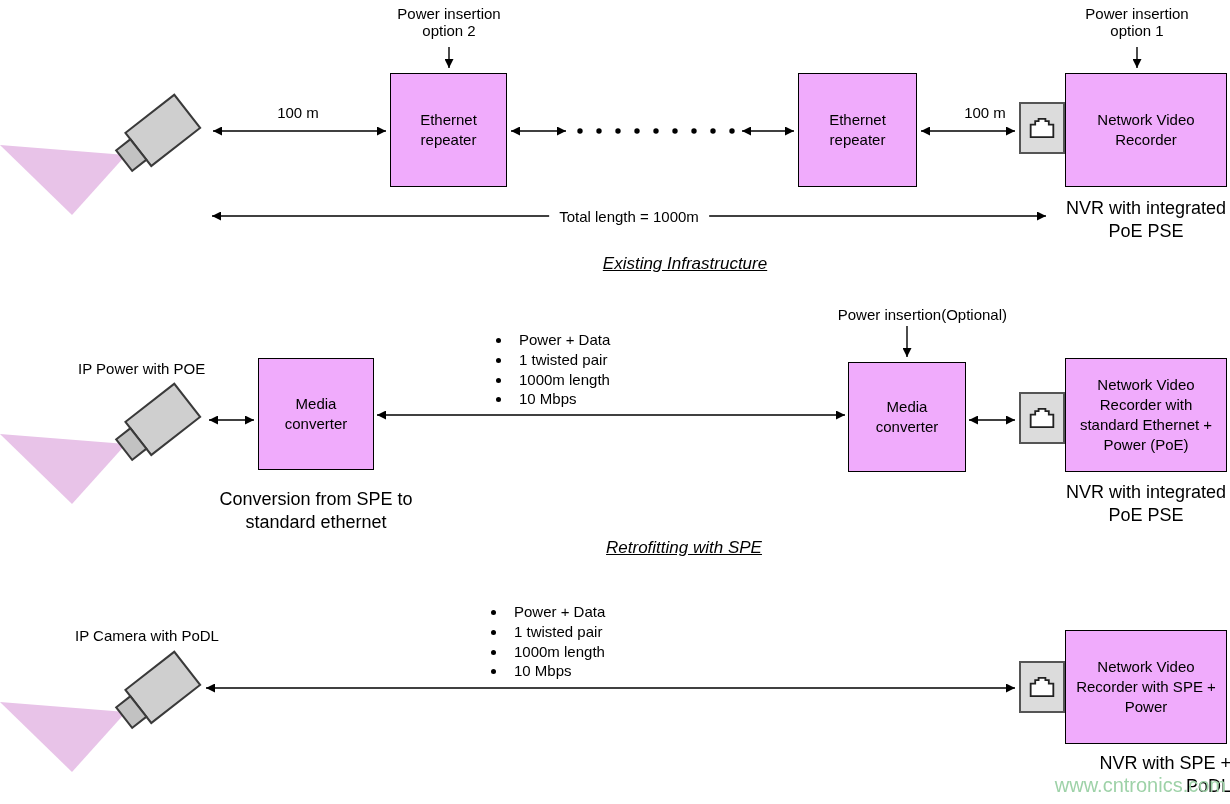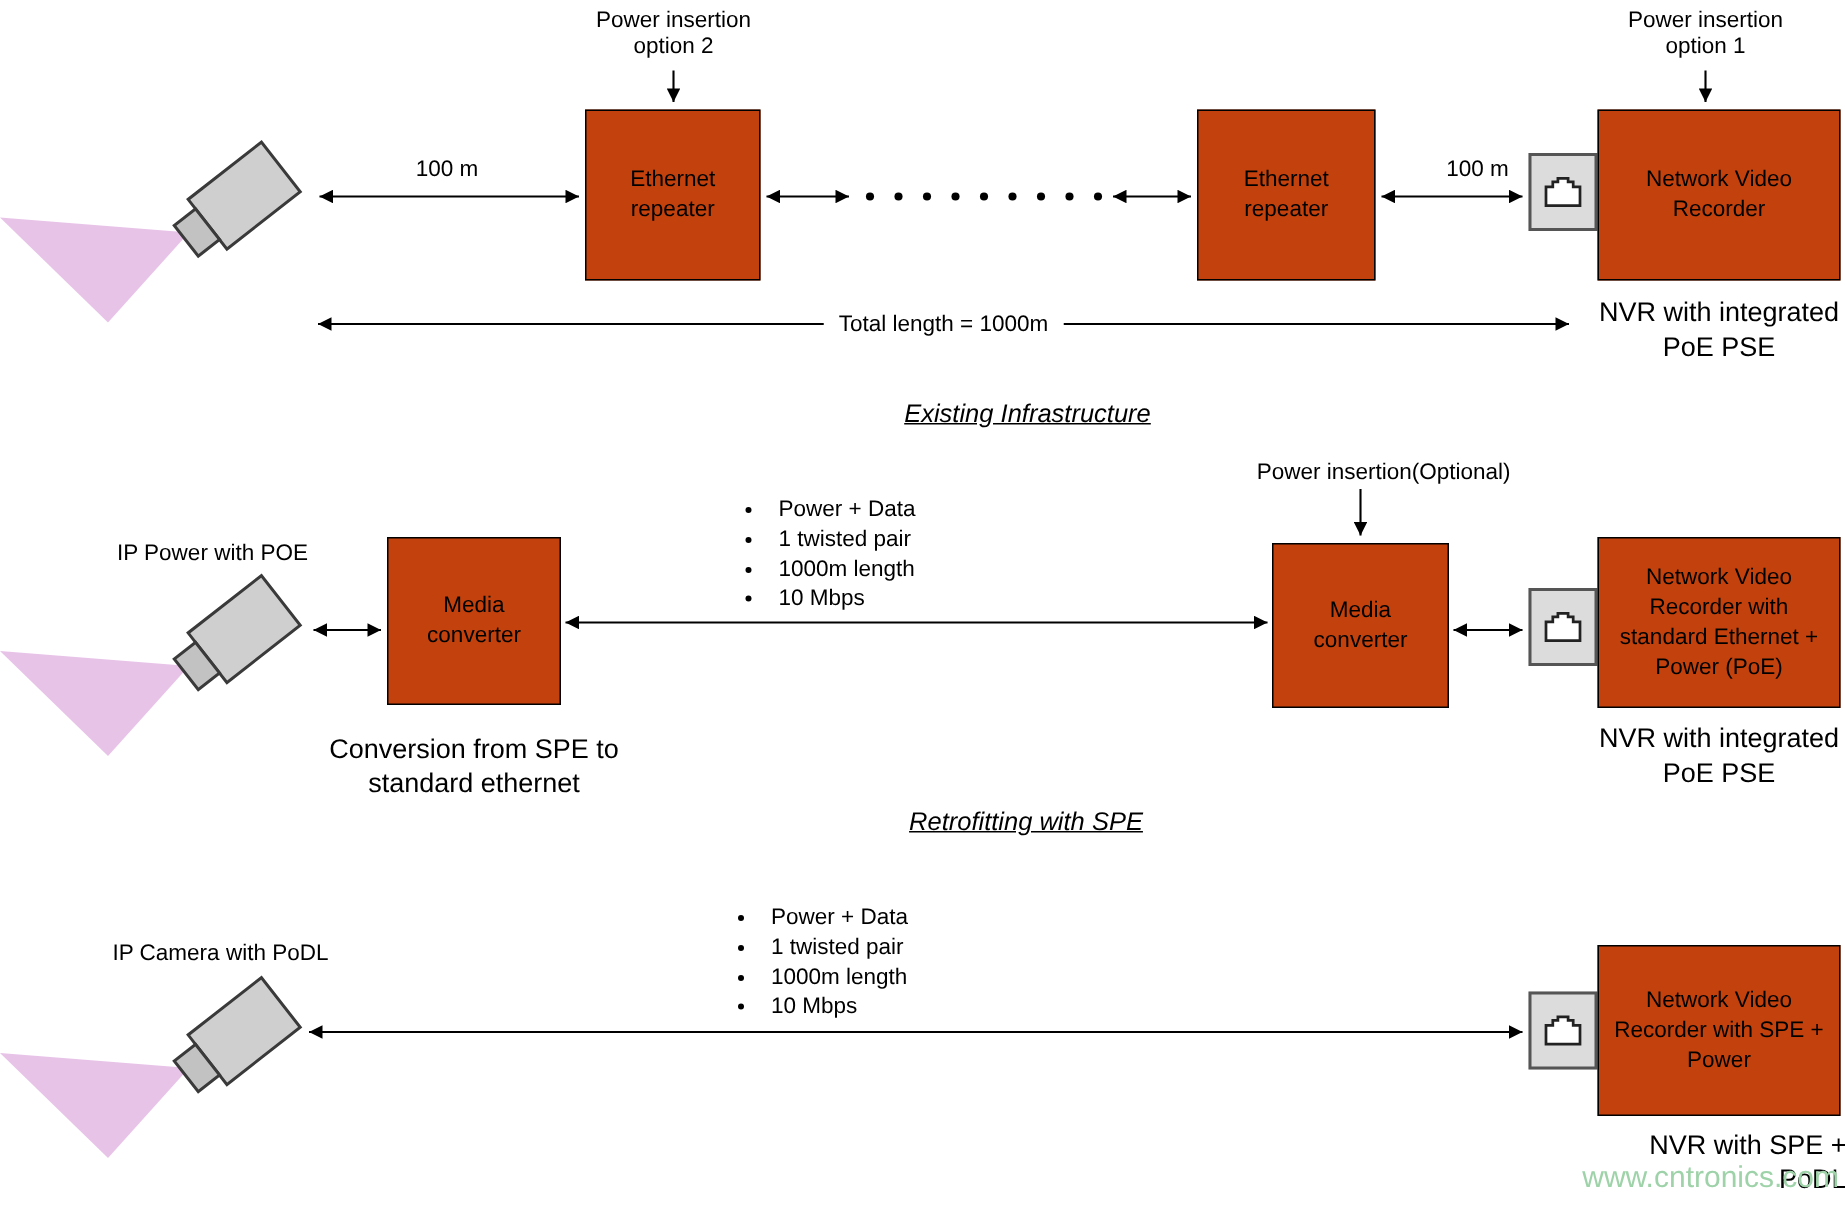--- a/index.html
+++ b/index.html
@@ -1,21 +1,21 @@
 <!DOCTYPE html>
 <html style="--cone: #e8c3e8; --watermark: #9ed2a8;"><head>
 <meta charset="utf-8">
 <style>
   * { margin:0; padding:0; box-sizing:border-box; }
   html,body { background:#fff; }
   body { font-family:"Liberation Sans", sans-serif; color:#000; }
   #stage { position:relative; width:1230px; height:804px; background:#fff; overflow:hidden; }
 
   .box {
-    position:absolute; background:#c2410c; border:1.6px solid #000;
+    position:absolute; background:#f0abfc; border:1.6px solid #000;
     display:flex; align-items:center; justify-content:center;
     text-align:center; font-size:15px; line-height:1.32; white-space:pre-line;
   }
   .label { position:absolute; font-size:15px; white-space:pre-line; }
   .center { text-align:center; }
   .caption { position:absolute; font-size:18px; text-align:center; white-space:pre-line; line-height:1.28; }
   .title {
     position:absolute; font-style:italic; text-decoration:underline;
     font-size:17px; transform:translateX(-50%); white-space:nowrap;
   }
@@ -111,21 +111,21 @@
   </div>
 
   <div class="box" style="left:1065px; top:73px; width:162px; height:114px;">Network Video
 Recorder</div>
 
   <div class="caption" style="left:1061px; top:197px; width:170px;">NVR with integrated
 PoE PSE</div>
 
   <div class="total-label" style="left:629px; top:216px;">Total length = 1000m</div>
 
-  <div class="title" style="left:685px; top:266px;">Existing Infrastructure</div>
+  <div class="title" style="left:685px; top:254px;">Existing Infrastructure</div>
 
   <div class="label" style="left:807px; top:306px; width:200px; text-align:right;">Power insertion(Optional)</div>
 
   <div class="label" style="left:78px; top:360px;">IP Power with POE</div>
 
   <svg class="camera" style="left:0; top:380px;">
     <use href="#cam"></use>
   </svg>
 
   <div class="box" style="left:258px; top:358px; width:116px; height:112px;">Media

